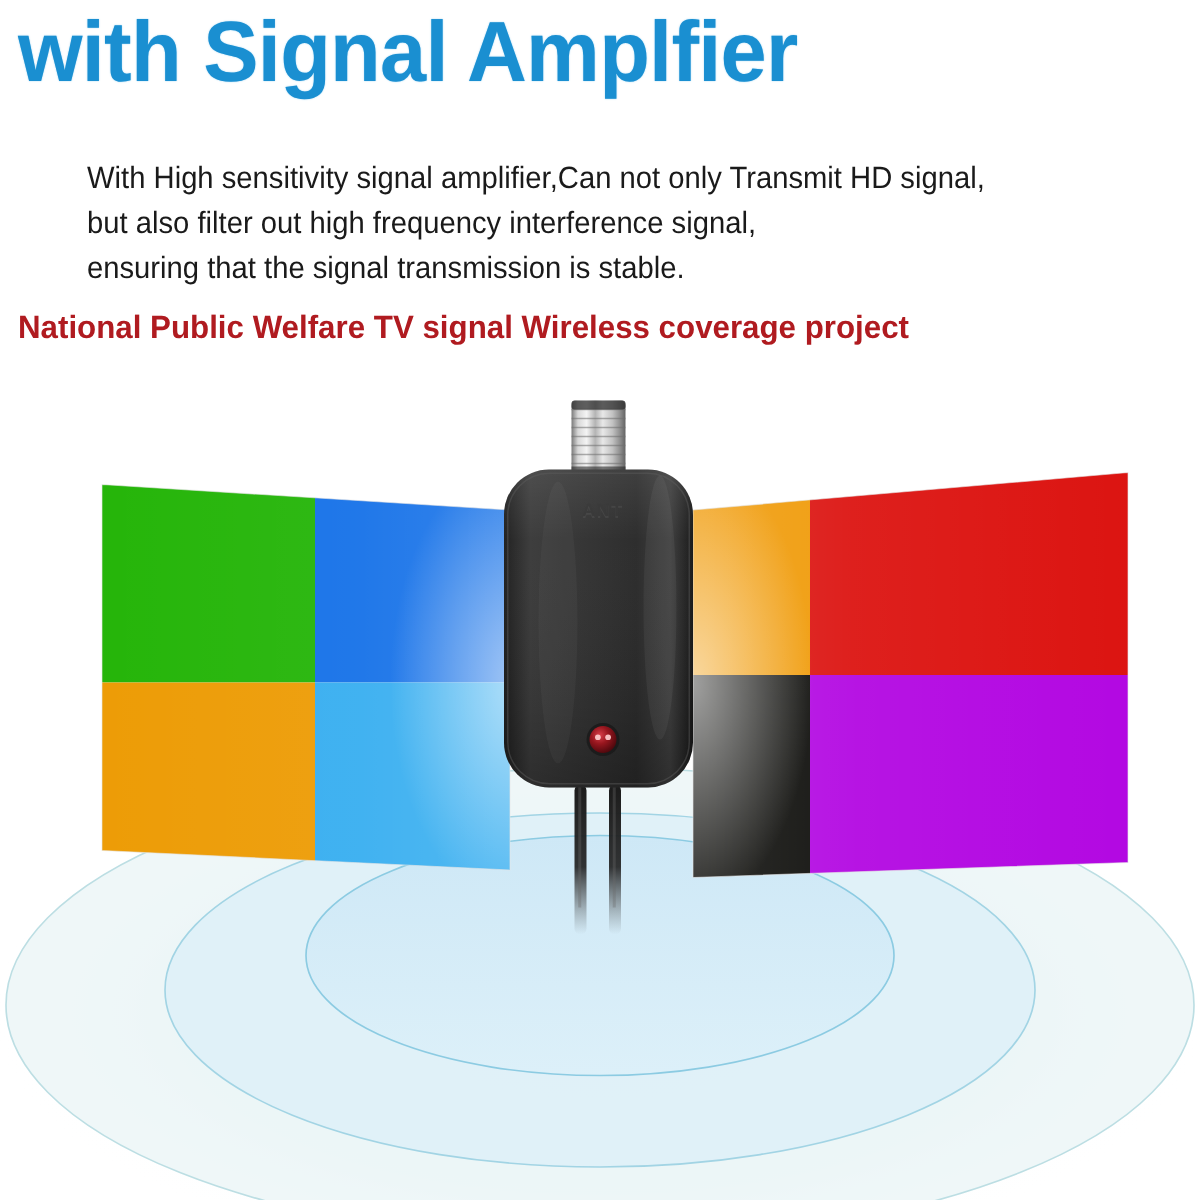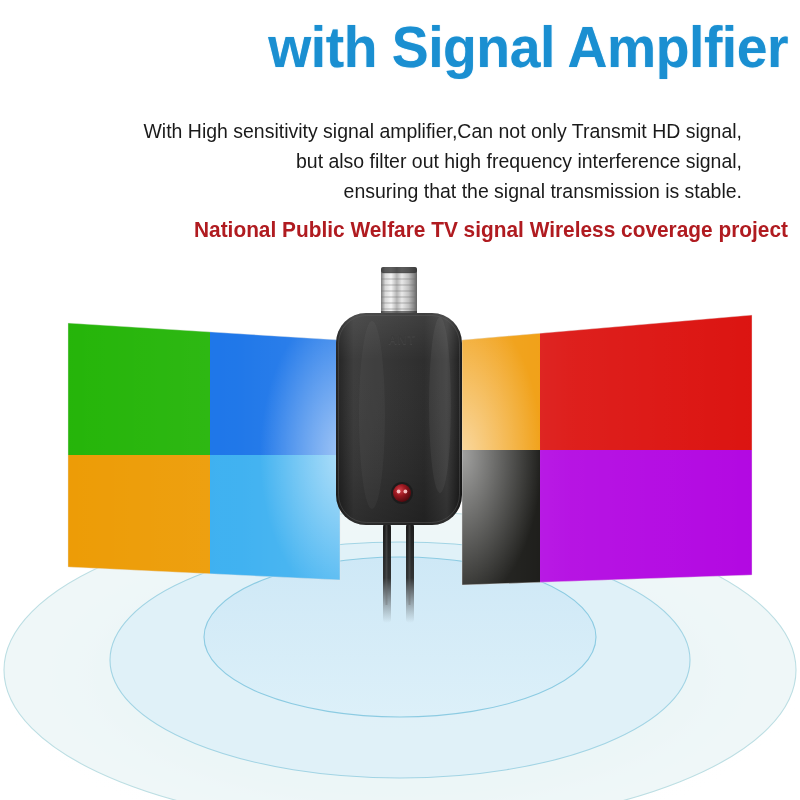--- a/index.html
+++ b/index.html
@@ -17,24 +17,24 @@
     width: 800px;
     height: 800px;
     background: #ffffff;
     overflow: hidden;
   }
 
   
   .text-block {
     position: absolute;
     left: 0;
-    top: 12px;
+    top: 0;
     width: 636px;
     height: 255px;
-    text-align: right;
+    text-align: left;
   }
 
   .headline {
     position: absolute;
     left: 0;
     top: 2px;
     width: 800px;
     font-size: 57px;
     font-weight: bold;
     letter-spacing: -0.5px;

